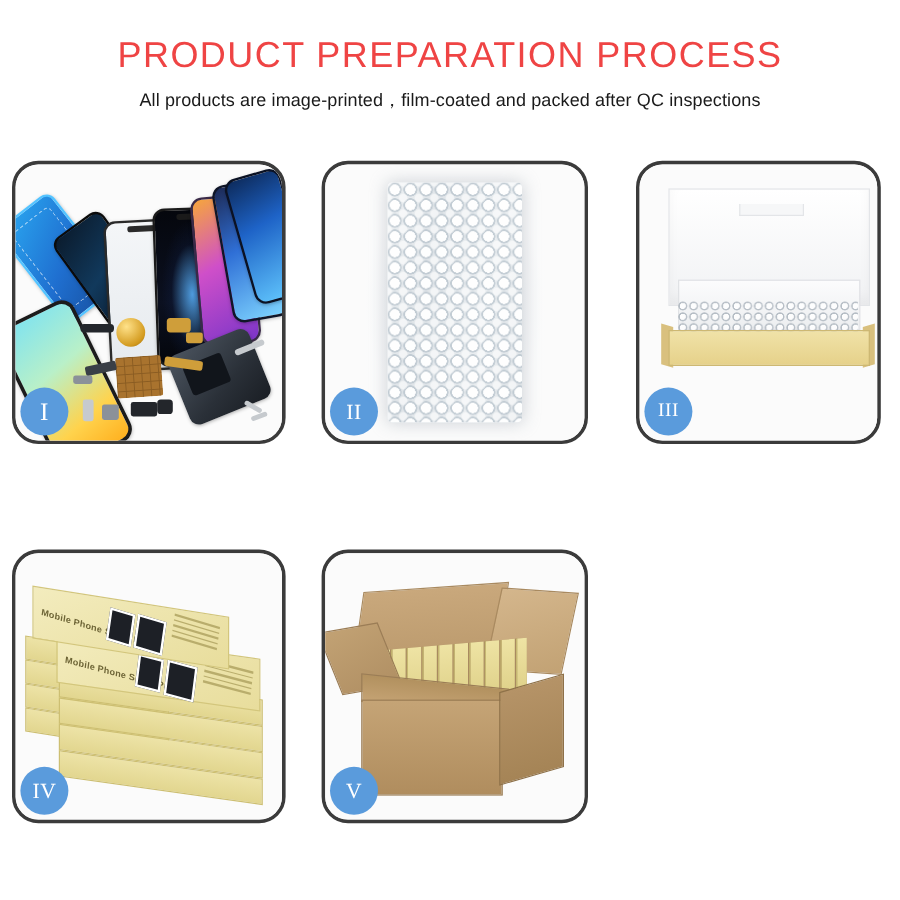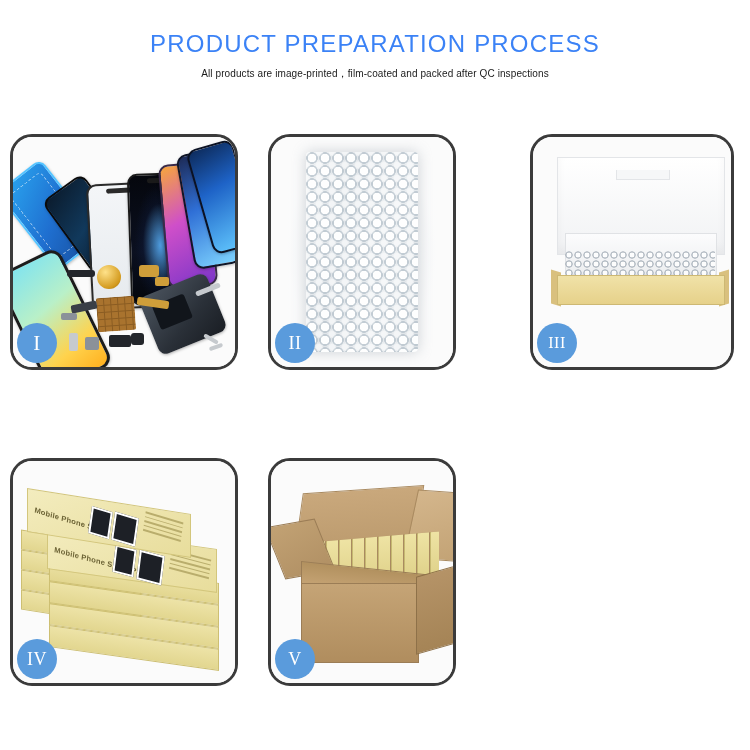--- a/index.html
+++ b/index.html
@@ -23,31 +23,31 @@
   
   .header {
     position: absolute;
     top: 30px;
     left: 0;
     width: 750px;
     text-align: center;
   }
   .title {
     font-family: "Liberation Sans", sans-serif;
-    font-size: 24px;
+    font-size: 30px;
     font-weight: 500;
     letter-spacing: 1.2px;
-    color: #3b82f6;
+    color: #ef4444;
     line-height: 1.15;
     white-space: nowrap;
   }
   .subtitle {
     margin-top: 9px;
     font-family: "Liberation Sans", sans-serif;
-    font-size: 10px;
+    font-size: 15px;
     font-weight: 400;
     color: #1a1a1a;
     letter-spacing: 0.1px;
     white-space: nowrap;
   }
 
   
   .grid {
     position: absolute;
     top: 134px;
@@ -69,21 +69,21 @@
     border-radius: 19px;
     overflow: hidden;
     background: #fbfbfb;
   }
   .p-c0 { left: 0px; }
   .p-c1 { left: 258px; }
   .p-c2 { left: 520px; }
   .p-r0 { top: 0px; height: 236px; }
   .p-r1 { top: 324px; height: 228px; }
   .p-w0 { width: 228px; }
-  .p-w1 { width: 188px; }
+  .p-w1 { width: 222px; }
   .p-w2 { width: 204px; }
 
   
   .badge {
     position: absolute;
     left: 4px;
     bottom: 4px;
     width: 40px;
     height: 40px;
     border-radius: 50%;

